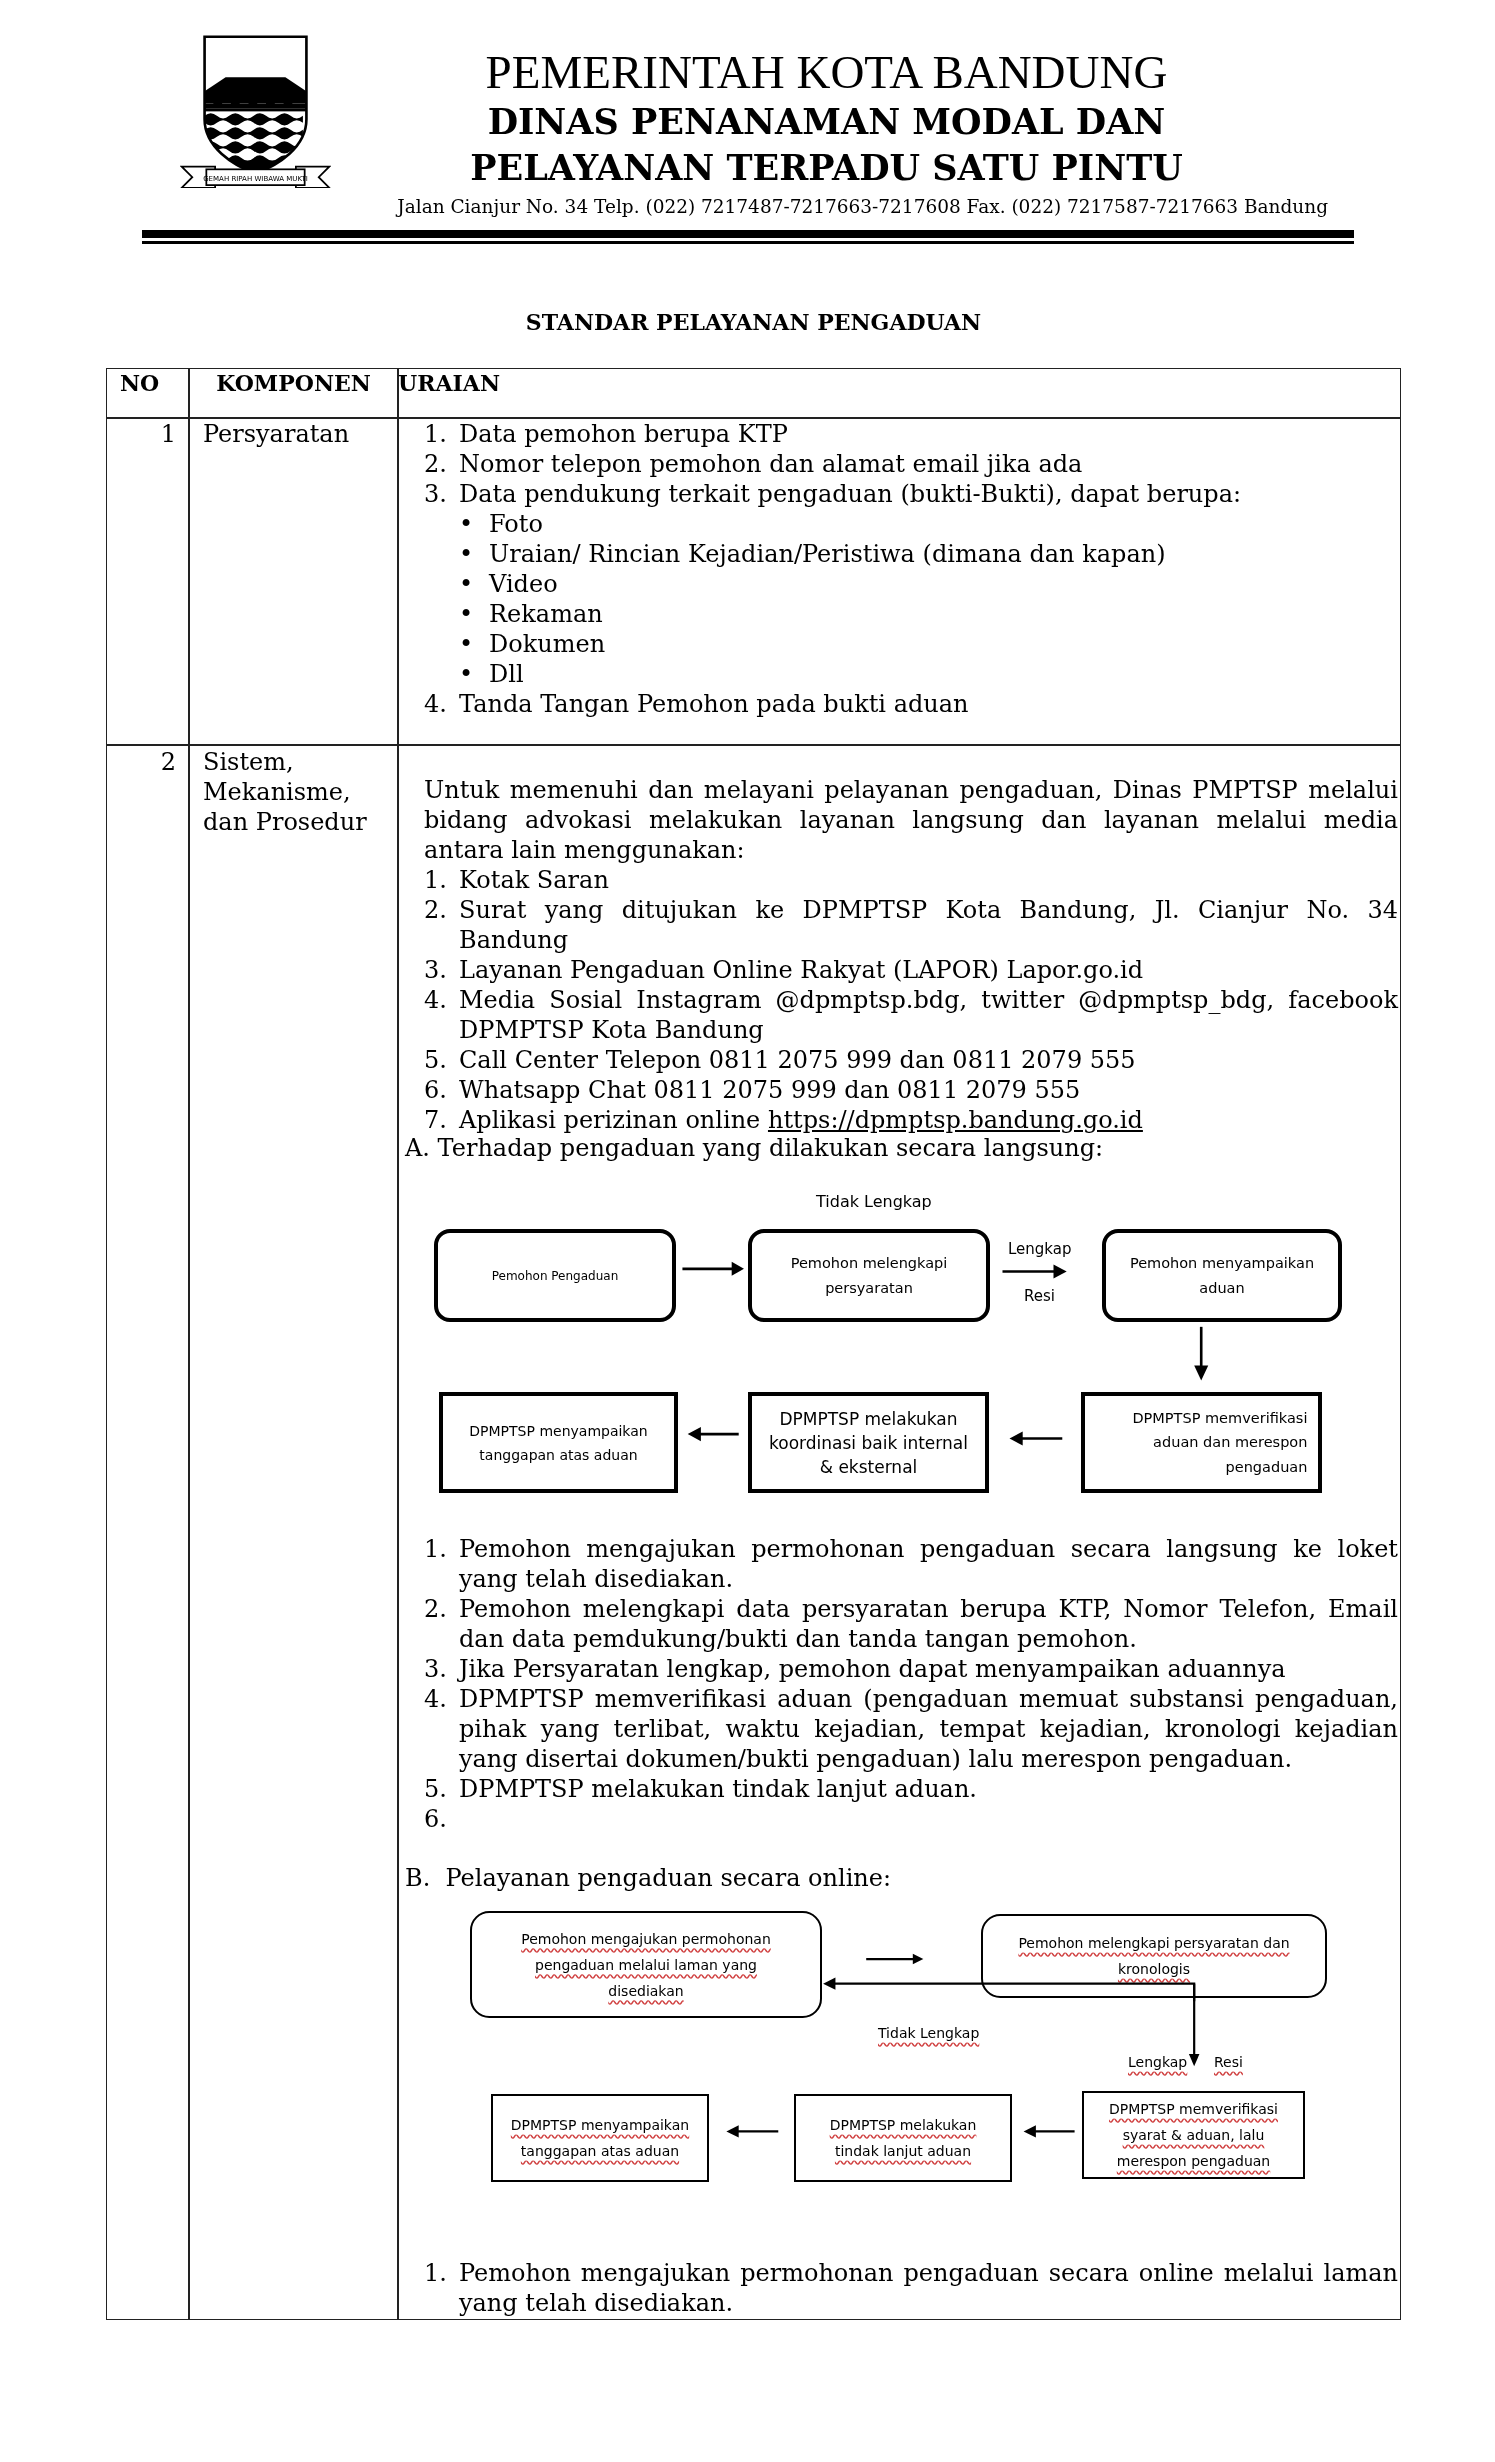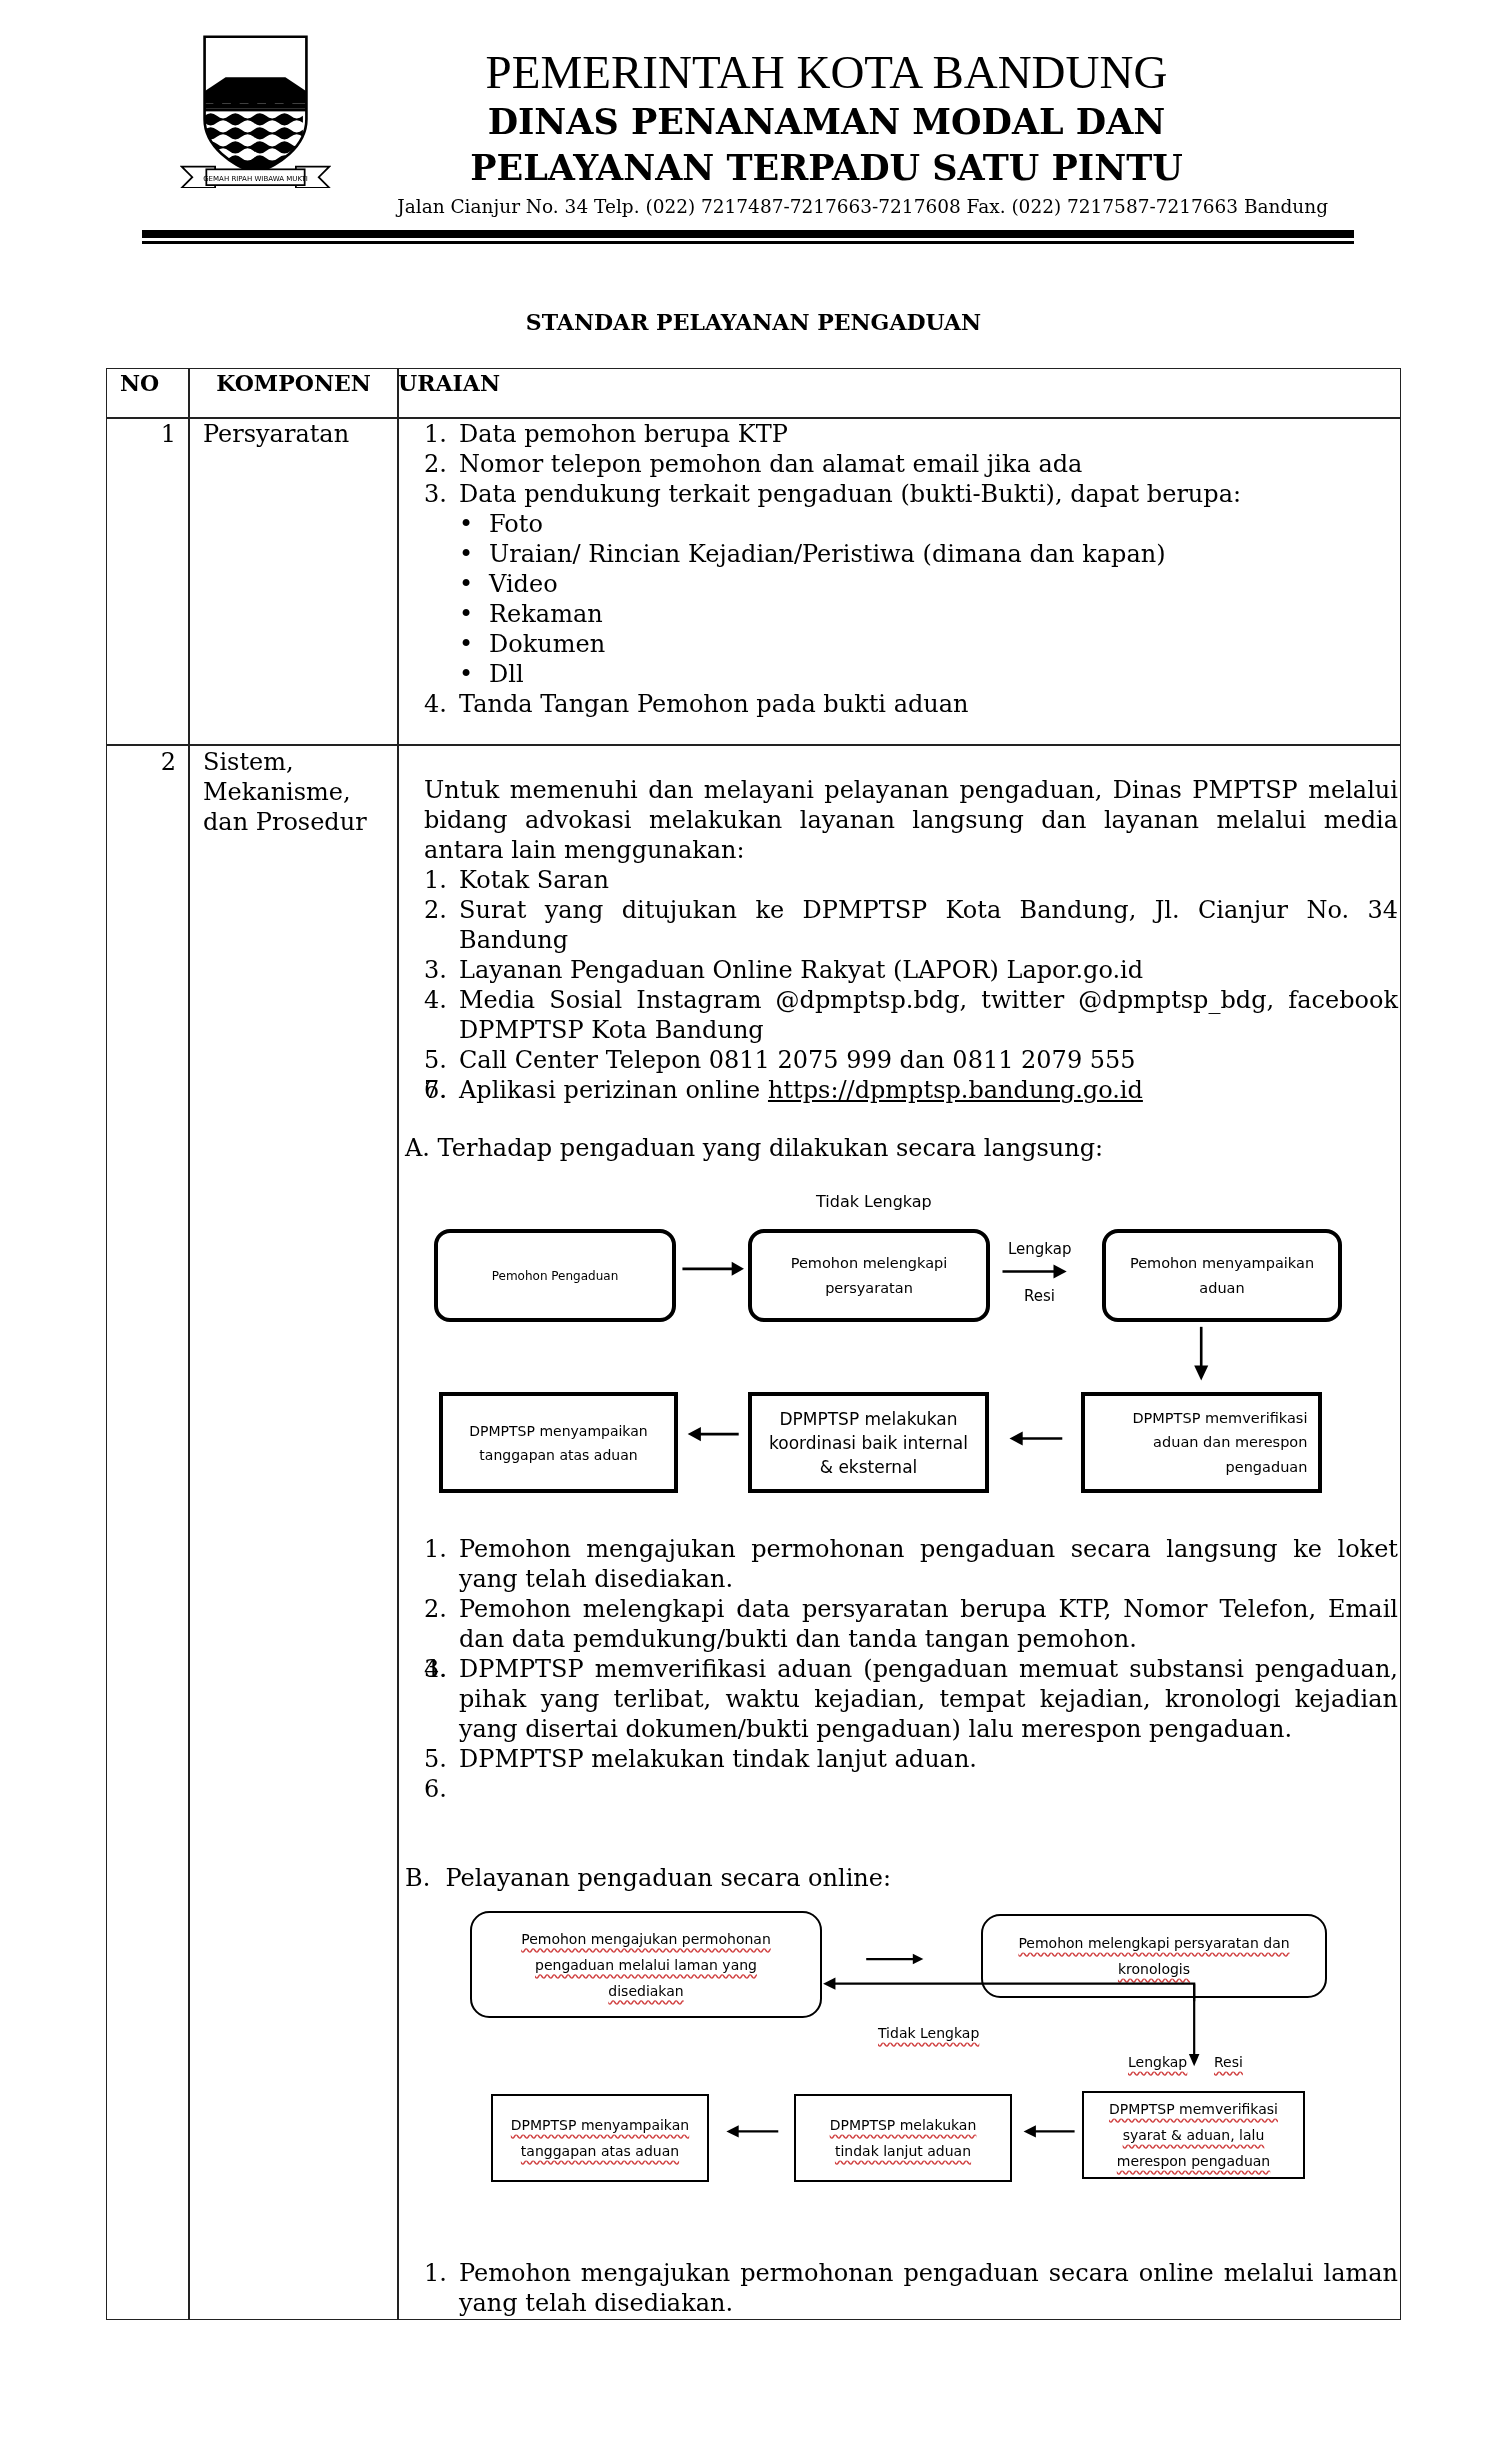--- a/index.html
+++ b/index.html
@@ -128,21 +128,21 @@
 </div>
 
 <div class="abs cell" style="left:424px; width:974px; top:747px;">
   <div class="justify">Untuk memenuhi dan melayani pelayanan pengaduan, Dinas PMPTSP melalui bidang advokasi melakukan layanan langsung dan layanan melalui media antara lain menggunakan:</div>
   <ul class="ol">
     <li><span class="n">1.</span><span>Kotak Saran</span></li>
     <li><span class="n">2.</span><span>Surat yang ditujukan ke DPMPTSP Kota Bandung, Jl. Cianjur No. 34 Bandung</span></li>
     <li><span class="n">3.</span><span>Layanan Pengaduan Online Rakyat (LAPOR) Lapor.go.id</span></li>
     <li><span class="n">4.</span><span>Media Sosial Instagram @dpmptsp.bdg, twitter @dpmptsp_bdg, facebook DPMPTSP Kota Bandung</span></li>
     <li><span class="n">5.</span><span>Call Center Telepon 0811 2075 999 dan 0811 2079 555</span></li>
-    <li><span class="n">6.</span></li>
+    <li><span class="n">6.</span><span>Whatsapp Chat 0811 2075 999 dan 0811 2079 555</span></li>
     <li><span class="n">7.</span><span>Aplikasi perizinan online </span><span class="link">https://dpmptsp.bandung.go.id</span></li>
   </ul>
 </div>
 
 <div class="abs cell" style="left:405px; top:1133px;">A. Terhadap pengaduan yang dilakukan secara langsung:</div>
 
 <div>
   <div class="flabel" style="left:816px; top:1192px;">Tidak Lengkap</div>
   <div class="fbox rounded fA" style="left:434px; top:1229px; width:242px; height:93px;">Pemohon Pengaduan</div>
   <div class="fbox rounded fA-small" style="left:748px; top:1229px; width:242px; height:93px; padding: 0 16px;">Pemohon melengkapi persyaratan</div>
@@ -167,21 +167,21 @@
       <line x1="840" y1="1631" x2="796" y2="1631"></line>
       <polygon points="782,1631 797,1623 797,1639" stroke="none"></polygon>
     </g>
   </svg>
 </div>
 
 <div class="abs cell" style="left:424px; width:974px; top:1534px;">
   <ul class="ol">
     <li><span class="n">1.</span><span>Pemohon mengajukan permohonan pengaduan secara langsung ke loket yang telah disediakan.</span></li>
     <li><span class="n">2.</span><span>Pemohon melengkapi data persyaratan berupa KTP, Nomor Telefon, Email dan data pemdukung/bukti dan tanda tangan pemohon.</span></li>
-    <li><span class="n">3.</span></li>
+    <li><span class="n">3.</span><span>Jika Persyaratan lengkap, pemohon dapat menyampaikan aduannya</span></li>
     <li><span class="n">4.</span><span>DPMPTSP memverifikasi aduan (pengaduan memuat substansi pengaduan, pihak yang terlibat, waktu kejadian, tempat kejadian, kronologi kejadian yang disertai dokumen/bukti pengaduan) lalu merespon pengaduan.</span></li>
     <li><span class="n">5.</span><span>DPMPTSP melakukan tindak lanjut aduan.</span></li>
     <li><span class="n">6.</span></li>
   </ul>
 </div>
 
 <div class="abs cell" style="left:405px; top:1863px; white-space:pre;">B.  Pelayanan pengaduan secara online:</div>
 
 <div>
   <div class="fbox rounded fB" style="left:470px; top:1911px; width:352px; height:107px; padding: 0 35px; border-radius:19.3px;">

